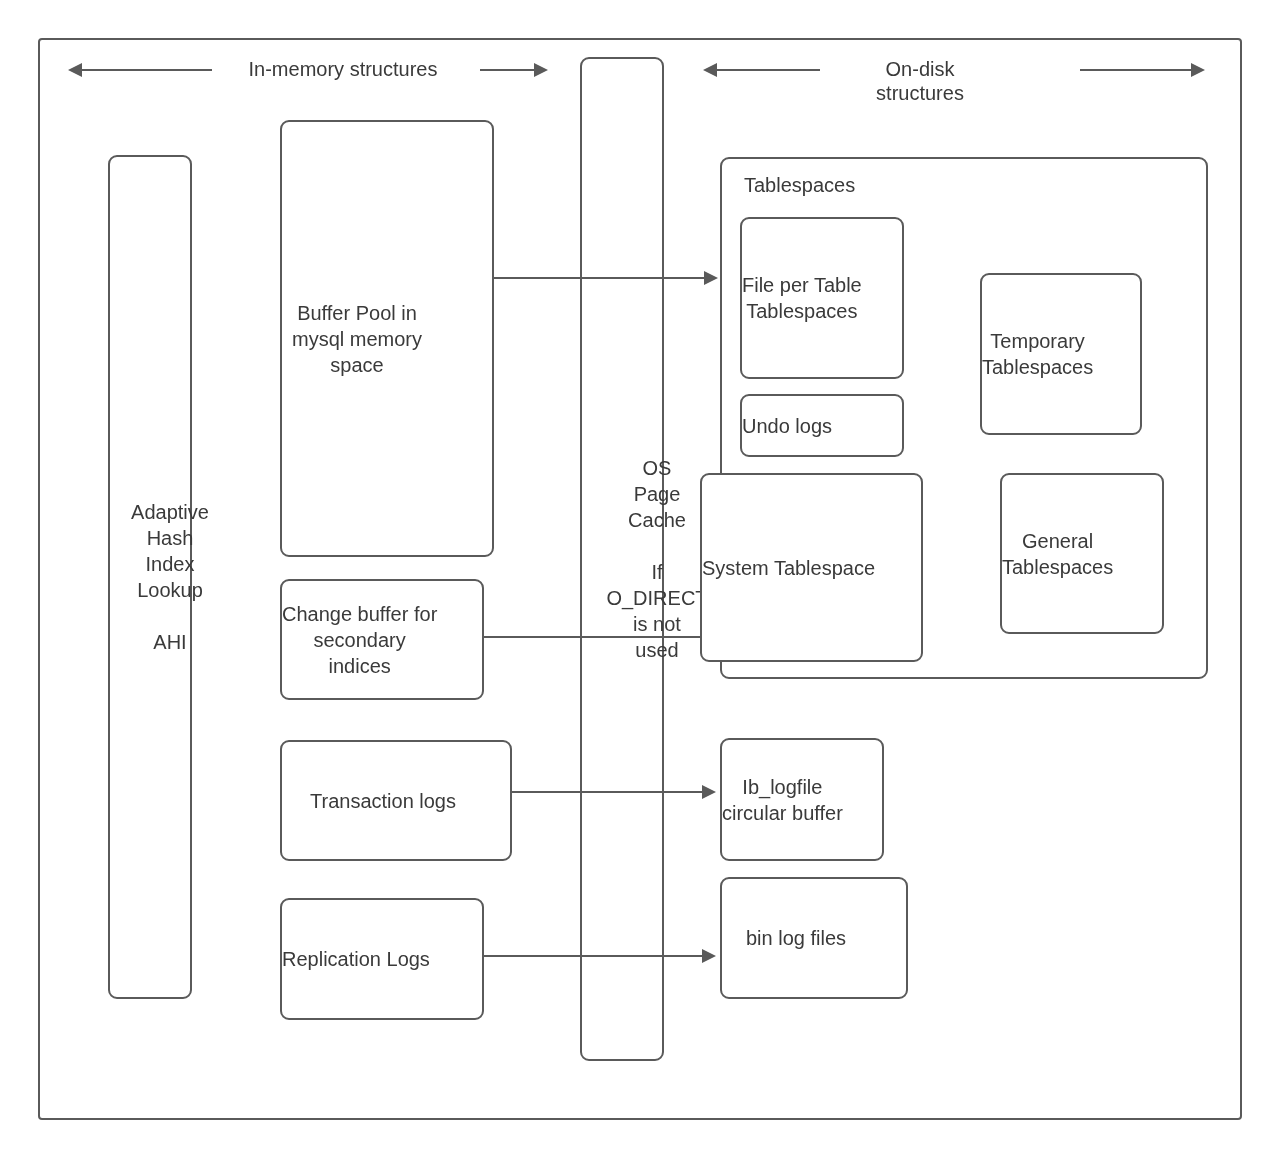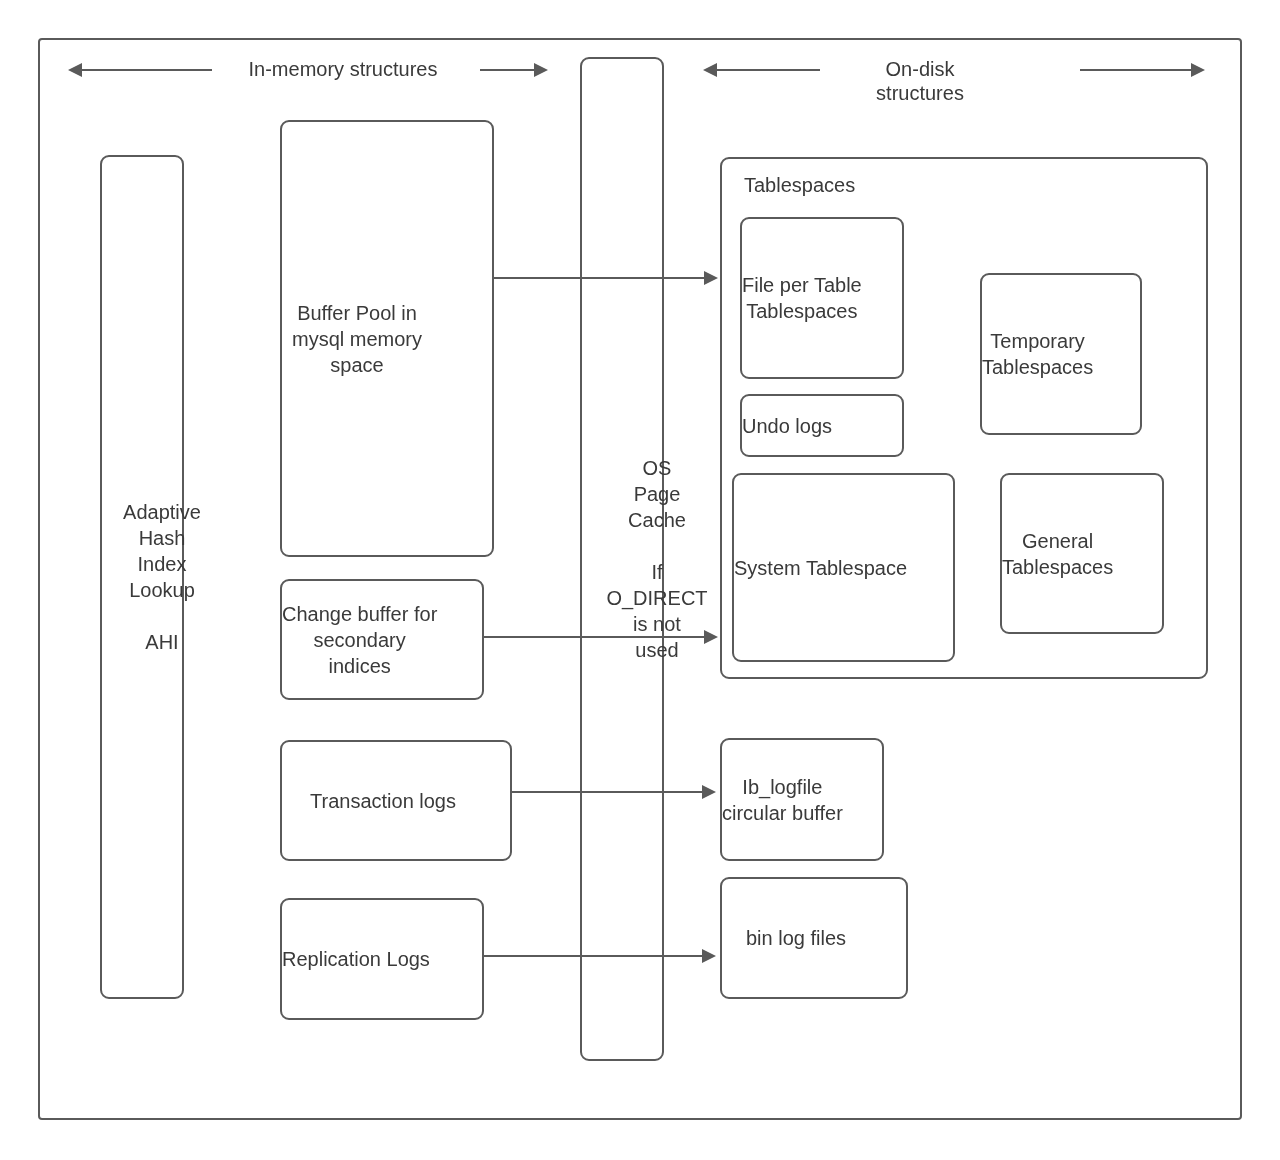--- a/index.html
+++ b/index.html
@@ -103,21 +103,21 @@
   </div>
   <div>
     <div class="hline" style="left:480px;top:791px;width:223px;"></div>
     <div class="ah-r" style="left:702px;top:785px;"></div>
   </div>
   <div>
     <div class="hline" style="left:480px;top:955px;width:223px;"></div>
     <div class="ah-r" style="left:702px;top:949px;"></div>
   </div>
 
-  <div class="node" style="left:100px;top:155px;width:80px;height:840px;">
+  <div class="node" style="left:108px;top:155px;width:80px;height:840px;">
     <div class="lbl" style="width:120px;flex:none;">Adaptive
 Hash
 Index
 Lookup
 
 AHI</div>
   </div>
 
   <div class="node" style="left:280px;top:120px;width:200px;height:433px;padding-left:10px;">
     <div class="lbl">Buffer Pool in
@@ -161,21 +161,21 @@
 
   <div class="node" style="left:980px;top:234px;width:158px;height:158px;margin-top:39px;">
     <div class="lbl">Temporary
 Tablespaces</div>
   </div>
 
   <div class="node" style="left:740px;top:394px;width:160px;height:59px;">
     <div class="lbl">Undo logs</div>
   </div>
 
-  <div class="node" style="left:732px;top:473px;width:219px;height:185px;">
+  <div class="node" style="left:700px;top:473px;width:219px;height:185px;">
     <div class="lbl">System Tablespace</div>
   </div>
 
   <div class="node" style="left:1000px;top:473px;width:160px;height:157px;">
     <div class="lbl">General
 Tablespaces</div>
   </div>
 
   <div class="node" style="left:720px;top:738px;width:160px;height:119px;">
     <div class="lbl">Ib_logfile

